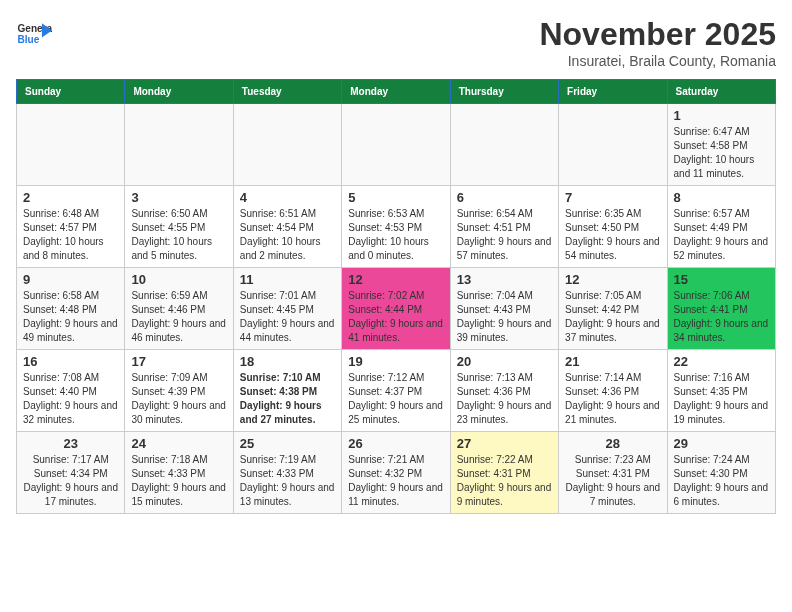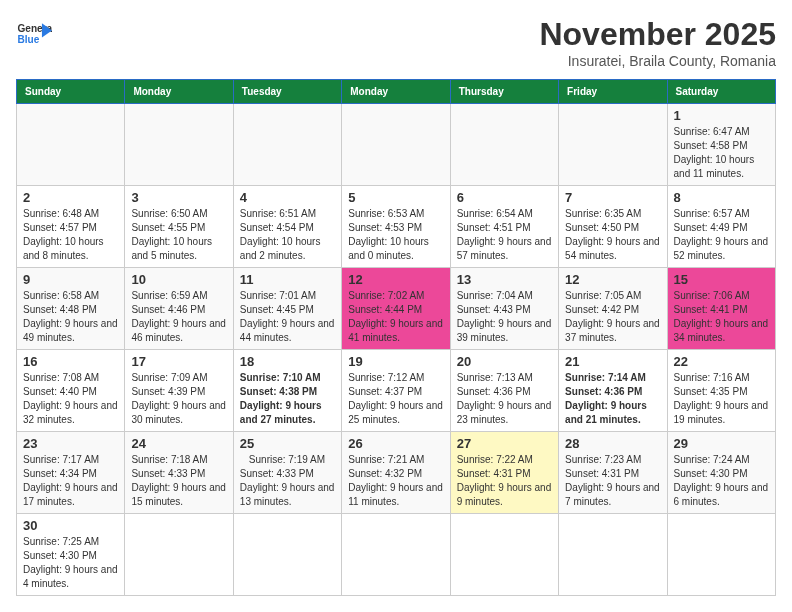--- a/index.html
+++ b/index.html
@@ -148,75 +148,64 @@
 Daylight: 9 hours and 44 minutes.</span></td>
         <td style="background: #ec4899;"><span class="day-num">12</span><span class="day-info" style="white-space: pre-line;">Sunrise: 7:02 AM
 Sunset: 4:44 PM
 Daylight: 9 hours and 41 minutes.</span></td>
         <td style="background: rgb(249, 249, 249);"><span class="day-num">13</span><span class="day-info" style="white-space: pre-line;">Sunrise: 7:04 AM
 Sunset: 4:43 PM
 Daylight: 9 hours and 39 minutes.</span></td>
         <td style="background: rgb(249, 249, 249);"><span class="day-num">12</span><span class="day-info" style="white-space: pre-line;">Sunrise: 7:05 AM
 Sunset: 4:42 PM
 Daylight: 9 hours and 37 minutes.</span></td>
-        <td style="background: #ec4899;"><span class="day-num">15</span><span class="day-info" style="white-space: pre-line;">Sunrise: 7:06 AM
+        <td style="background: #22c55e;"><span class="day-num">15</span><span class="day-info" style="white-space: pre-line;">Sunrise: 7:06 AM
 Sunset: 4:41 PM
 Daylight: 9 hours and 34 minutes.</span></td>
       </tr>
       <tr>
         <td><span class="day-num">16</span><span class="day-info" style="white-space: pre-line;">Sunrise: 7:08 AM
 Sunset: 4:40 PM
 Daylight: 9 hours and 32 minutes.</span></td>
         <td><span class="day-num">17</span><span class="day-info" style="white-space: pre-line;">Sunrise: 7:09 AM
 Sunset: 4:39 PM
 Daylight: 9 hours and 30 minutes.</span></td>
         <td><span class="day-num">18</span><span class="day-info" style="white-space: pre-line; font-weight: bold;">Sunrise: 7:10 AM
 Sunset: 4:38 PM
 Daylight: 9 hours and 27 minutes.</span></td>
         <td><span class="day-num">19</span><span class="day-info" style="white-space: pre-line;">Sunrise: 7:12 AM
 Sunset: 4:37 PM
 Daylight: 9 hours and 25 minutes.</span></td>
         <td><span class="day-num">20</span><span class="day-info" style="white-space: pre-line;">Sunrise: 7:13 AM
 Sunset: 4:36 PM
 Daylight: 9 hours and 23 minutes.</span></td>
-        <td><span class="day-num">21</span><span class="day-info" style="white-space: pre-line; font-weight: bold;">Sunrise: 7:14 AM
+        <td><span class="day-num">21</span><span class="day-info" style="white-space: pre-line;">Sunrise: 7:14 AM
 Sunset: 4:36 PM
 Daylight: 9 hours and 21 minutes.</span></td>
         <td><span class="day-num">22</span><span class="day-info" style="white-space: pre-line;">Sunrise: 7:16 AM
 Sunset: 4:35 PM
 Daylight: 9 hours and 19 minutes.</span></td>
       </tr>
       <tr>
-        <td style="background: rgb(249, 249, 249);"><span class="day-num">23</span><span class="day-info" style="white-space: pre-line;">Sunrise: 7:17 AM
+        <td style="background: rgb(249, 249, 249); text-align: center;"><span class="day-num">23</span><span class="day-info" style="white-space: pre-line;">Sunrise: 7:17 AM
 Sunset: 4:34 PM
 Daylight: 9 hours and 17 minutes.</span></td>
         <td style="background: rgb(249, 249, 249);"><span class="day-num">24</span><span class="day-info" style="white-space: pre-line;">Sunrise: 7:18 AM
 Sunset: 4:33 PM
 Daylight: 9 hours and 15 minutes.</span></td>
-        <td style="background: rgb(249, 249, 249);"><span class="day-num">25</span><span class="day-info" style="white-space: pre-line; margin-left: 9px;">Sunrise: 7:19 AM
+        <td style="background: rgb(249, 249, 249);"><span class="day-num">25</span><span class="day-info" style="white-space: pre-line;">Sunrise: 7:19 AM
 Sunset: 4:33 PM
 Daylight: 9 hours and 13 minutes.</span></td>
         <td style="background: rgb(249, 249, 249);"><span class="day-num">26</span><span class="day-info" style="white-space: pre-line;">Sunrise: 7:21 AM
 Sunset: 4:32 PM
 Daylight: 9 hours and 11 minutes.</span></td>
         <td style="background: #fef9c3;"><span class="day-num">27</span><span class="day-info" style="white-space: pre-line;">Sunrise: 7:22 AM
 Sunset: 4:31 PM
 Daylight: 9 hours and 9 minutes.</span></td>
-        <td style="background: rgb(249, 249, 249);"><span class="day-num">28</span><span class="day-info" style="white-space: pre-line;">Sunrise: 7:23 AM
+        <td style="background: rgb(249, 249, 249); text-align: center;"><span class="day-num">28</span><span class="day-info" style="white-space: pre-line;">Sunrise: 7:23 AM
 Sunset: 4:31 PM
 Daylight: 9 hours and 7 minutes.</span></td>
         <td style="background: rgb(249, 249, 249);"><span class="day-num">29</span><span class="day-info" style="white-space: pre-line;">Sunrise: 7:24 AM
 Sunset: 4:30 PM
 Daylight: 9 hours and 6 minutes.</span></td>
       </tr>
-      <tr>
-        <td><span class="day-num">30</span><span class="day-info" style="white-space: pre-line;">Sunrise: 7:25 AM
-Sunset: 4:30 PM
-Daylight: 9 hours and 4 minutes.</span></td>
-        <td></td>
-        <td></td>
-        <td></td>
-        <td></td>
-        <td></td>
-        <td></td>
-      </tr>
     </tbody>
 </table>
 
 </body></html>

